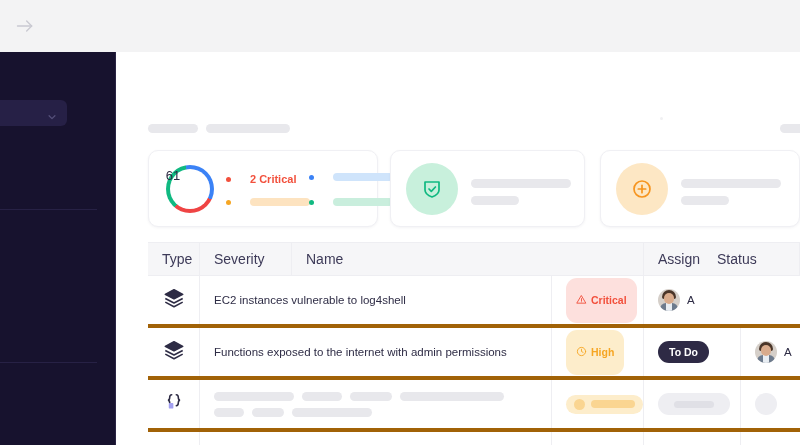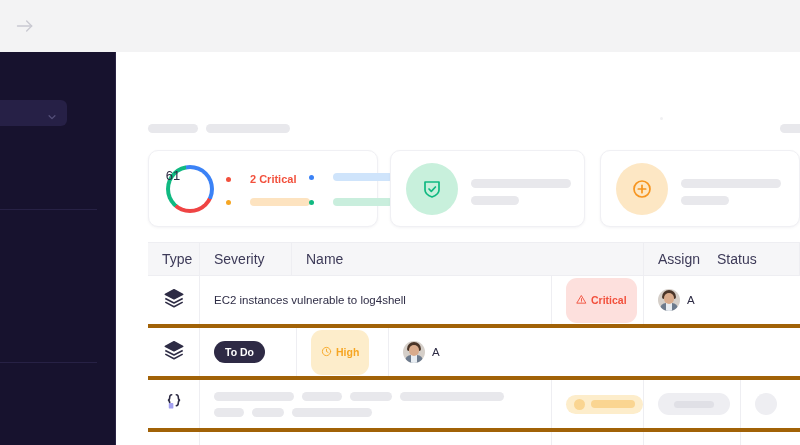--- a/index.html
+++ b/index.html
@@ -314,33 +314,36 @@
     <div class="trow tbody-row">
       <div class="td c-type">
         <span>
           <svg viewBox="0 0 24 24" width="22" height="22" fill="none" stroke="#2e2c45" stroke-width="1.7" stroke-linejoin="round">
             <polygon points="12,3 21.5,8 12,13 2.5,8" fill="#2e2c45"></polygon>
             <polyline points="2.5,12.5 12,17.5 21.5,12.5"></polyline>
             <polyline points="2.5,16.5 12,21.5 21.5,16.5"></polyline>
           </svg>
         </span>
       </div>
-      <div class="td c-stat">
-        <span class="pill pill-todo">To Do</span>
+      <div class="td c-name">
+        <span class="cell-text">Functions exposed to the internet with admin permissions</span>
       </div>
       <div class="td c-sev">
         <span class="badge badge-high">
           <span>
             <svg viewBox="0 0 24 24" width="11" height="11" fill="none" stroke="#f6a623" stroke-width="2" stroke-linecap="round">
               <circle cx="12" cy="12" r="9"></circle>
               <polyline points="12,7 12,12 15.5,14"></polyline>
             </svg>
           </span>
           <span>High</span>
         </span>
+      </div>
+      <div class="td c-stat">
+        <span class="pill pill-todo">To Do</span>
       </div>
       <div class="td c-asgn">
         <span class="avatar">
           <span class="body"></span>
             <span class="shirt"></span>
           <span class="hair"></span>
             <span class="face"></span>
         </span>
         <span class="avatar-letter">A</span>
       </div>

